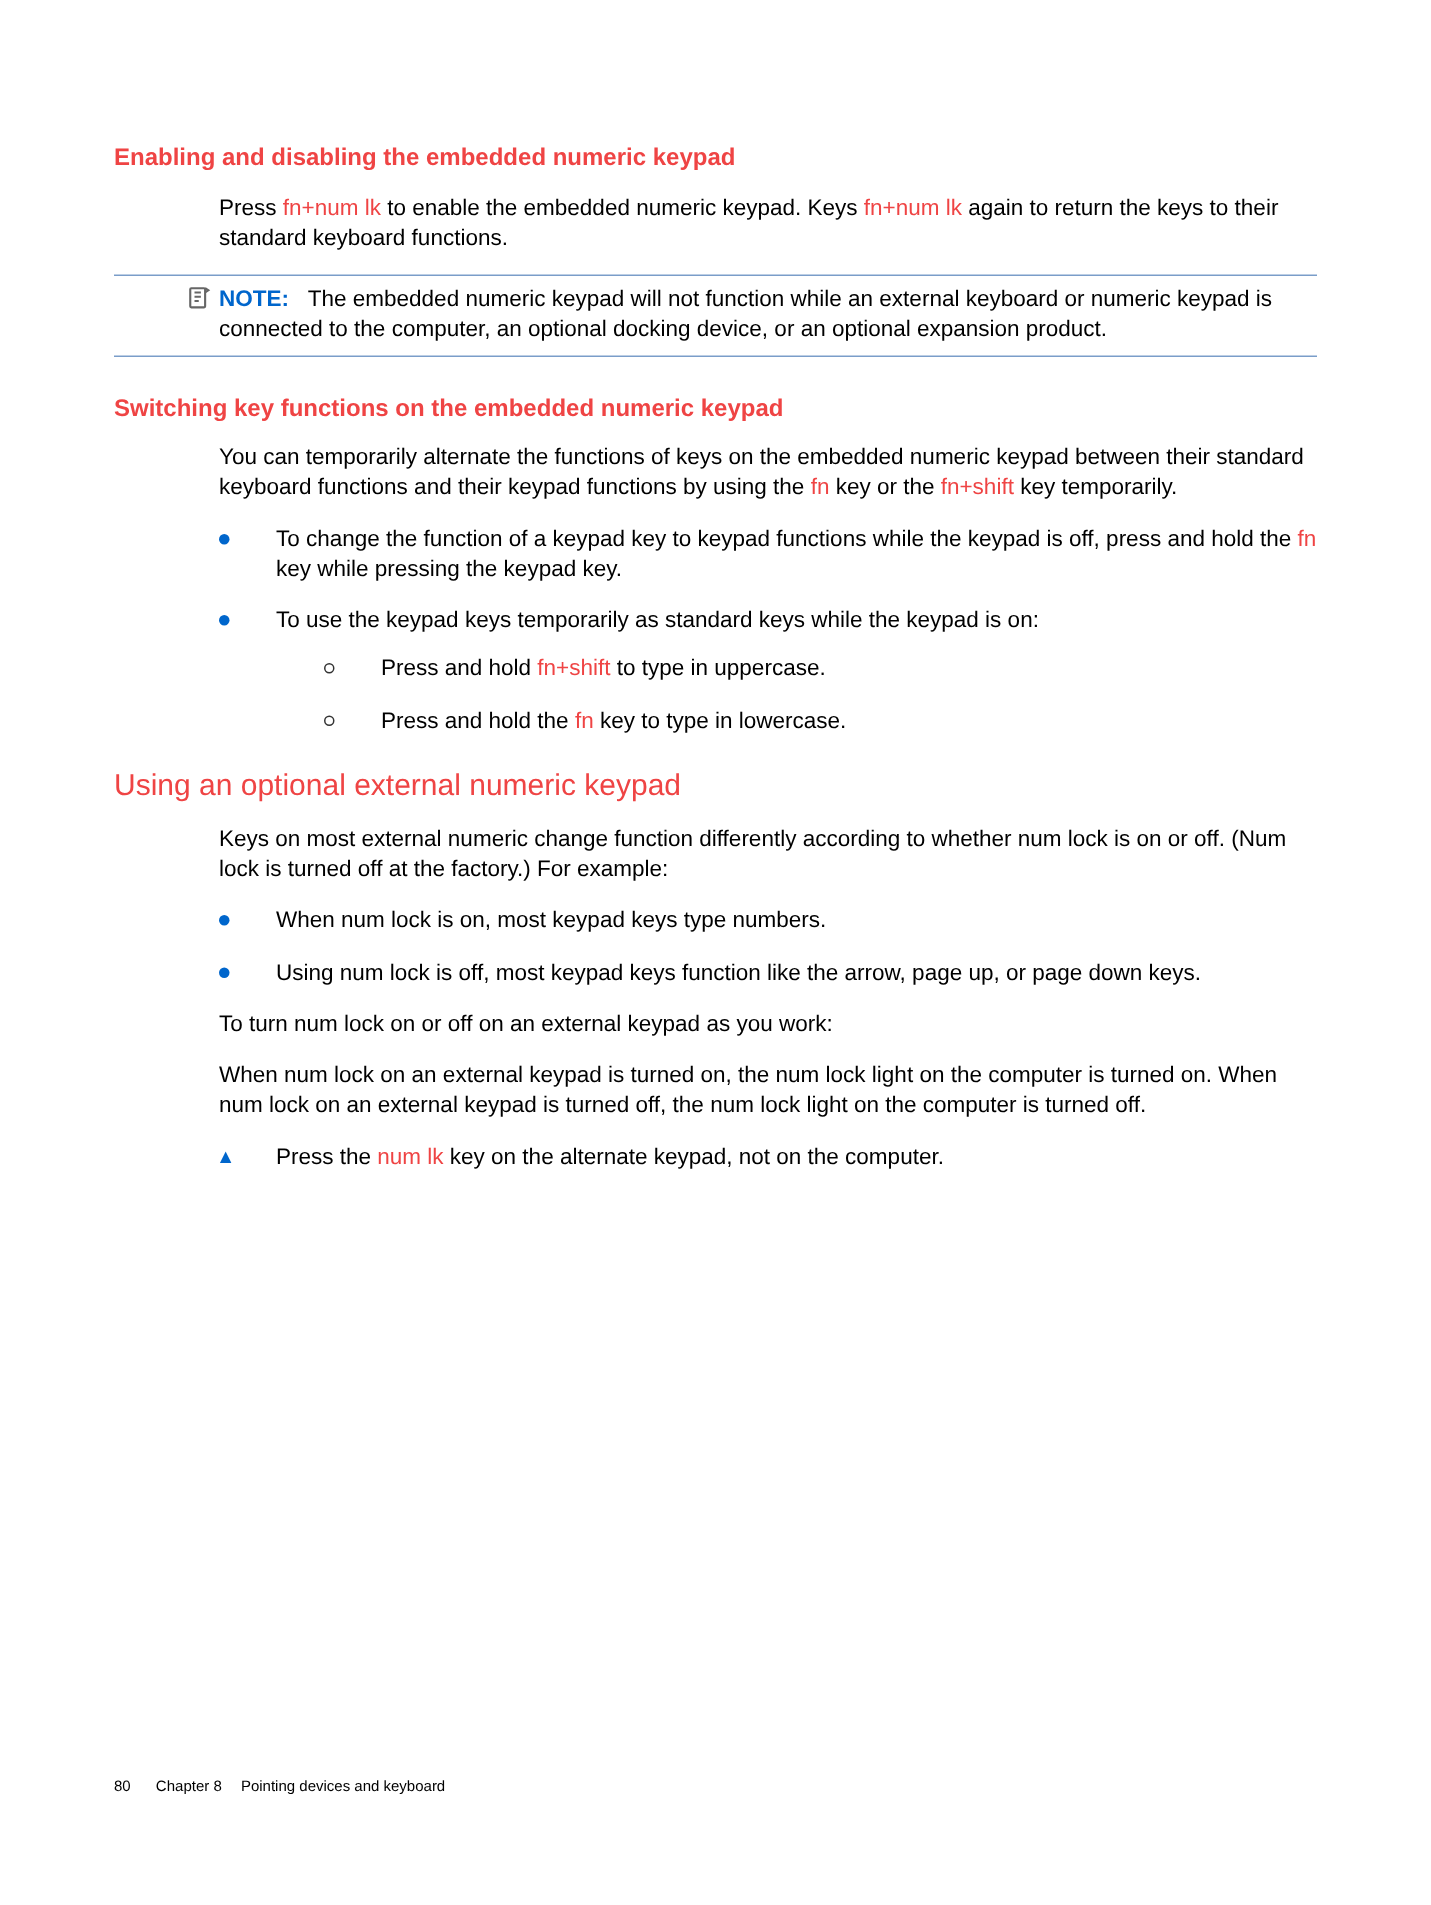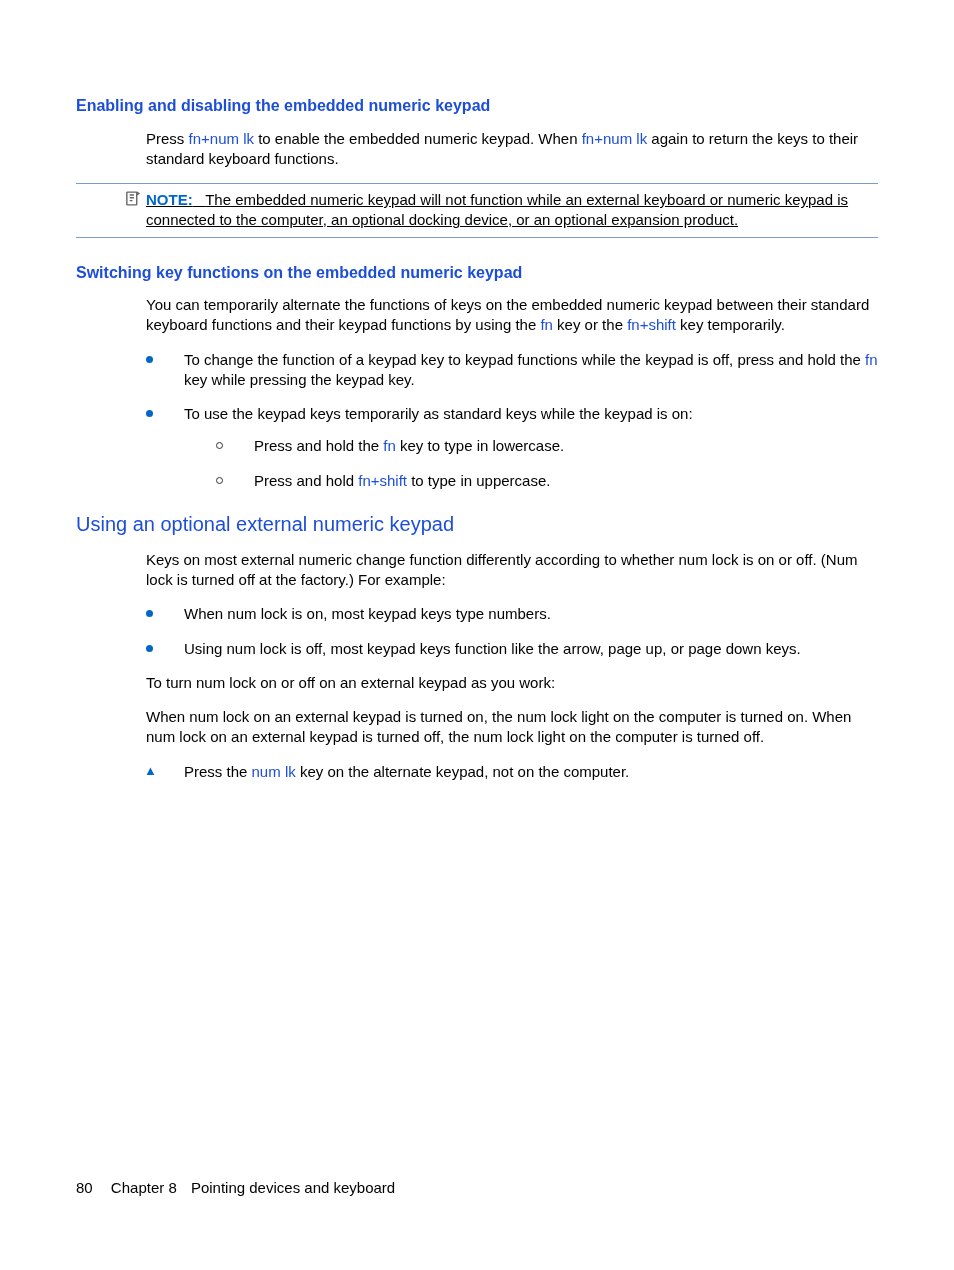--- a/index.html
+++ b/index.html
@@ -7,32 +7,31 @@
     background:#fff;
     font-family:Arial,Helvetica,sans-serif;
     font-size:15px;
     color:#000;
     width:954px;
     height:1270px;
     position:relative;
     padding:95px 76px 0 76px;
     line-height:1.35;
   }
-  .blue { color:#1d4ed8; }
+  .blue { color:#ef4444; }
   h3.blue { font-size:16px; font-weight:bold; margin-bottom:12px; }
   h2.blue { font-size:20px; font-weight:normal; margin:18px 0 12px 0; }
   .body-indent { margin-left:70px; margin-bottom:14px; }
   .note-block {
     border-top:1px solid #7a9dc9;
     border-bottom:1px solid #7a9dc9;
     padding:6px 0;
     margin:10px 0 24px 0;
     position:relative;
     padding-left:70px;
-    text-decoration:underline;
   }
   .note-icon { position:absolute; left:48px; top:6px; color:#555; font-size:15px; line-height:1;}
   .note-label { color:#0066cc; font-weight:bold; }
   ul.bullets { list-style:none; margin-left:70px; margin-bottom:14px;}
   ul.bullets > li { position:relative; padding-left:38px; margin-bottom:14px;}
   ul.bullets > li::before {
     content:""; position:absolute; left:0; top:6px;
     width:7px; height:7px; border-radius:50%; background:#0066cc;
   }
   ul.circles { list-style:none; margin-left:32px; margin-top:12px;}
@@ -42,32 +41,32 @@
     width:5px; height:5px; border-radius:50%; border:1px solid #333; background:#fff;
   }
   ul.triangle { list-style:none; margin-left:70px;}
   ul.triangle > li { position:relative; padding-left:38px;}
   ul.triangle > li::before {
     content:"▲"; position:absolute; left:-2px; top:0; color:#0066cc; font-size:13px;
   }
   .section { margin-bottom:20px; }
   .footer {
     position:absolute; bottom:72px; left:76px;
-    font-size:15px;
+    font-size:10px;
   }
   .pnum { margin-right:14px; }
   .chap-label { margin-right:10px; }
 </style>
 </head>
 <body>
 
 <div class="section">
   <h3 class="blue">Enabling and disabling the embedded numeric keypad</h3>
   <p class="body-indent">
-    <span>Press </span><span class="blue">fn+num lk</span><span> to enable the embedded numeric keypad. When </span><span class="blue">fn+num lk</span><span> again to return the keys to their standard keyboard functions.</span>
+    <span>Press </span><span class="blue">fn+num lk</span><span> to enable the embedded numeric keypad. Keys </span><span class="blue">fn+num lk</span><span> again to return the keys to their standard keyboard functions.</span>
   </p>
   <div class="note-block">
     <span class="note-icon">
       <svg width="17" height="17" viewBox="0 0 24 24" fill="none" stroke="#666" stroke-width="2">
         <rect x="4" y="3" width="14" height="18" rx="1"></rect>
         <path d="M8 7h6M8 11h6M8 15h4"></path>
         <path d="M18 3l3 2-3 2"></path>
       </svg>
     </span>
     <span class="note-label">NOTE:</span>
@@ -81,24 +80,24 @@
     <span>You can temporarily alternate the functions of keys on the embedded numeric keypad between their standard keyboard functions and their keypad functions by using the </span><span class="blue">fn</span><span> key or the </span><span class="blue">fn+shift</span><span> key temporarily.</span>
   </p>
   <ul class="bullets">
     <li>
       <span>To change the function of a keypad key to keypad functions while the keypad is off, press and hold the </span><span class="blue">fn</span><span> key while pressing the keypad key.</span>
     </li>
     <li>
       <span>To use the keypad keys temporarily as standard keys while the keypad is on:</span>
       <ul class="circles">
         <li>
-          <span>Press and hold the </span><span class="blue">fn</span><span> key to type in lowercase.</span>
+          <span>Press and hold </span><span class="blue">fn+shift</span><span> to type in uppercase.</span>
         </li>
         <li>
-          <span>Press and hold </span><span class="blue">fn+shift</span><span> to type in uppercase.</span>
+          <span>Press and hold the </span><span class="blue">fn</span><span> key to type in lowercase.</span>
         </li>
       </ul>
     </li>
   </ul>
 </div>
 
 <div class="section">
   <h2 class="blue">Using an optional external numeric keypad</h2>
   <p class="body-indent">Keys on most external numeric change function differently according to whether num lock is on or off. (Num lock is turned off at the factory.)  For example:</p>
   <ul class="bullets">

